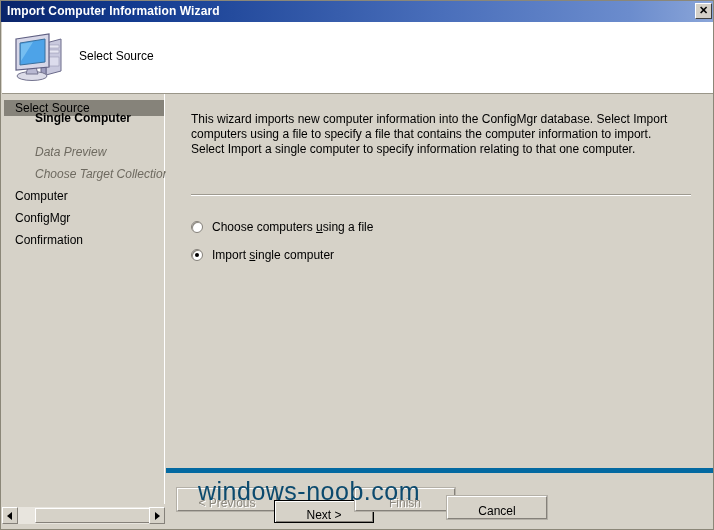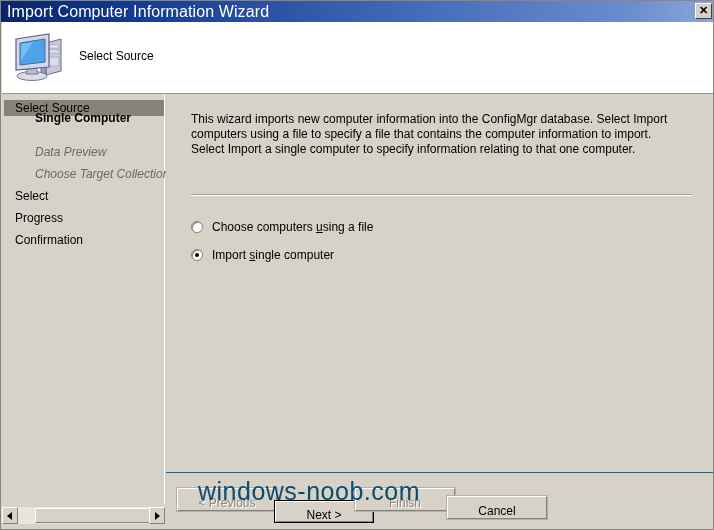--- a/index.html
+++ b/index.html
@@ -28,22 +28,22 @@
     left: 0; top: 0;
     width: 714px;
     height: 21px;
     background: linear-gradient(to right, #0a246a 0%, #123a8f 18%, #4a6fbb 62%, #6b8ccd 88%, #8ba6d9 100%);
     box-sizing: border-box;
   }
   #titlebar-text {
     position: absolute;
     left: 6px; top: 2px;
     color: #ffffff;
-    font-size: 16px;
-    font-weight: normal;
+    font-size: 12px;
+    font-weight: bold;
     letter-spacing: 0.1px;
     white-space: nowrap;
     line-height: 17px;
   }
   #close-button {
     position: absolute;
     right: 3px; top: 2px;
     width: 17px; height: 16px;
     background: #d4d0c8;
     border-top: 1px solid #ffffff;
@@ -184,21 +184,21 @@
     border-left: 5px solid #000000;
   }
 
   
   #content {
     position: absolute;
     left: 165px; top: 93px;
     width: 548px;
     height: 379px;
     background: #d6d2c8;
-    border-bottom: 1px solid #0369a1;
+    border-bottom: 5px solid #0369a1;
     box-sizing: border-box;
   }
   #description {
     position: absolute;
     left: 25px; top: 18px;
     width: 495px;
     font-size: 12px;
     color: #000000;
     line-height: 15px;
   }
@@ -339,22 +339,22 @@
       <polygon points="8,13 20,11 8,30" fill="#7cc3f2" opacity="0.85"></polygon>
     </svg>
     <div id="header-title">Select Source</div>
   </div>
 
   <div id="sidebar">
     <div class="nav-item current" style="top:6px;">Select Source</div>
     <div class="nav-item sub active-sub" style="top:16px;">Single Computer</div>
     <div class="nav-item sub dim" style="top:50px;">Data Preview</div>
     <div class="nav-item sub dim" style="top:72px;">Choose Target Collection</div>
-    <div class="nav-item" style="top:94px;">Select</div>
-    <div class="nav-item" style="top:116px;">Progress</div>
+    <div class="nav-item" style="top:94px;">Computer</div>
+    <div class="nav-item" style="top:116px;">ConfigMgr</div>
     <div class="nav-item" style="top:138px;">Confirmation</div>
   </div>
 
   <div id="sidebar-scrollbar">
     <div id="sb-track">
       <div id="sb-thumb"></div>
     </div>
     <div id="sb-left" class="sb-arrow">
         <span class="tri"></span>
       </div>

